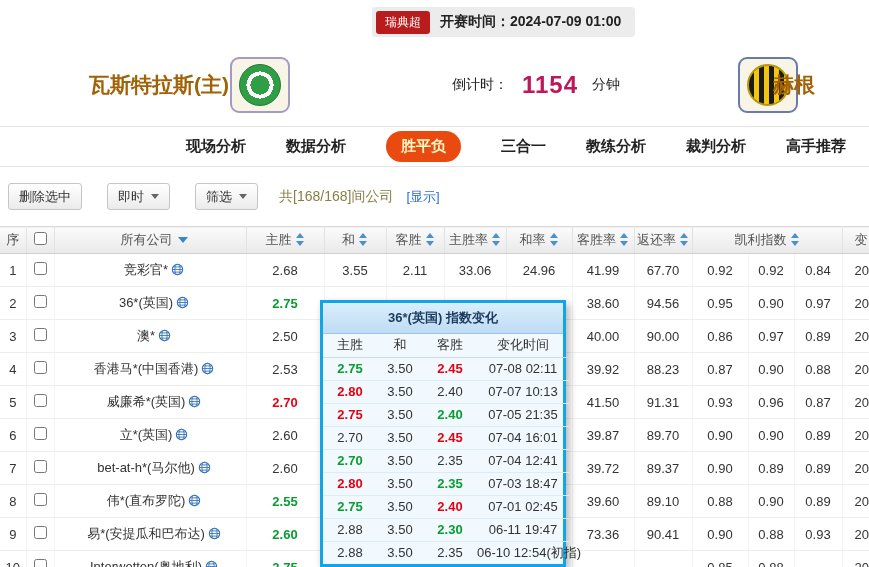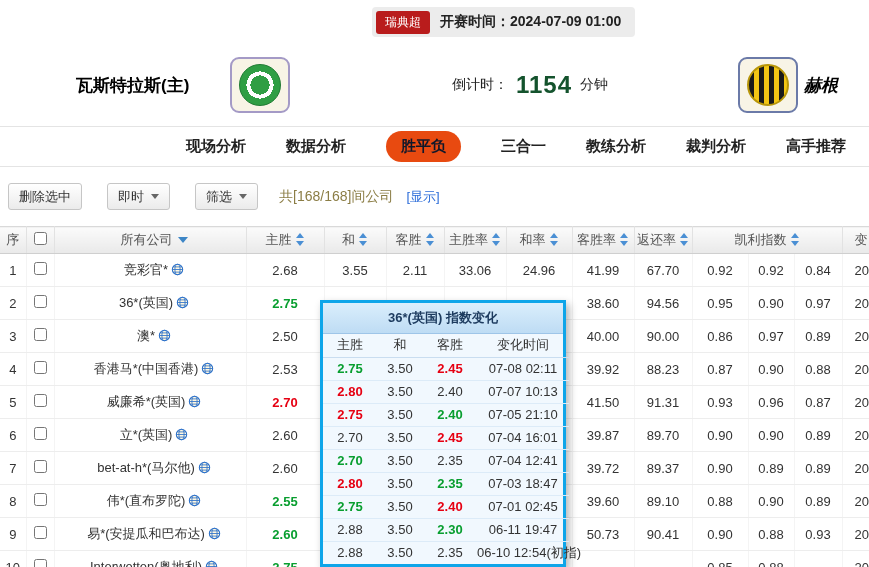--- a/index.html
+++ b/index.html
@@ -8,38 +8,38 @@
 
   
   .match-bar { position:relative; height:44px; }
   .match-pill { position:absolute; left:372px; top:7px; height:30px; display:flex; align-items:center;
     gap:10px; background:#ececec; border-radius:4px; padding:0 14px 0 4px; }
   .badge { background:#b91c1c; color:#fff; font-size:12px; padding:3px 9px; border-radius:3px; white-space:nowrap; }
   .kickoff { font-weight:700; font-size:14px; color:#222; white-space:nowrap; }
 
   
   .teams { position:relative; height:82px; }
-  .team-name { position:absolute; top:50%; transform:translateY(-50%); font-size:17px; font-weight:700; color:#000000; white-space:nowrap; }
+  .team-name { position:absolute; top:50%; transform:translateY(-50%); font-size:21px; font-weight:700; color:#a16207; white-space:nowrap;margin-left:13px; }
   .team-name.home { left:76px; }
-  .team-name.away { left:804px;font-style:italic; }
+  .team-name.away { left:760px; }
   .logo-box { position:absolute; top:13px; width:60px; height:56px; border-radius:9px;
     display:flex; align-items:center; justify-content:center; background:#f8f4e6; }
   .logo-box.home-box { left:230px; border:2px solid #a49ac6; }
   .logo-box.away-box { left:738px; border:2px solid #6b7aa8; }
   .logo { width:42px; height:42px; border-radius:50%; }
   .vsk { background:radial-gradient(circle at 50% 50%, #2f9e44 0 34%, #ffffff 34% 48%, #2f9e44 48% 100%); border:1px solid #1d7a31; }
   .hacken { background:repeating-linear-gradient(90deg,#1a1a1a 0 5px,#f3c614 5px 10px); border:2px solid #b8960a; }
-  .countdown { position:absolute; left:452px; top:50%; transform:translateY(-50%); display:flex; align-items:center; gap:8px; font-size:14px; color:#222; white-space:nowrap; }
-  .cd-num { color:#14532d; font-size:24px; font-weight:700; letter-spacing:1px; }
+  .countdown { position:absolute; left:452px; top:50%; transform:translateY(-50%); display:flex; align-items:center; gap:14px; font-size:14px; color:#222; white-space:nowrap; }
+  .cd-num { color:#be185d; font-size:24px; font-weight:700; letter-spacing:1px; }
 
   
   .nav { height:41px; display:flex; align-items:center; gap:40px; padding-left:186px;
     border-top:1px solid #e4e4e4; border-bottom:1px solid #e4e4e4; }
   .tab { font-size:15px; color:#222; font-weight:600; cursor:pointer; white-space:nowrap; }
-  .tab.active { background:#e84a10; color:#0f172a; border-radius:16px; padding:6px 15px; font-weight:700; }
+  .tab.active { background:#e84a10; color:#fef9c3; border-radius:16px; padding:6px 15px; font-weight:700; }
 
   
   .toolbar { height:59px; display:flex; align-items:center; gap:9px; padding:0 8px; }
   .btn { height:27px; padding:8px 10px; border:1px solid #c6c6c6; border-radius:3px;
     background:linear-gradient(#ffffff,#ebebeb); font-size:13px; color:#333; cursor:pointer;
     font-family:Liberation Sans, sans-serif; display:inline-flex; align-items:center; }
   .btn.gap { margin-left:16px; }
   .caret { display:inline-block; margin-left:7px; border-left:4px solid transparent; border-right:4px solid transparent; border-top:5px solid #666; }
   .count { margin-left:12px; font-size:14px; color:#8b7d45; }
   .show { color:#2b6cd9; font-size:13px; margin-left:4px; cursor:pointer; text-decoration:none; }
@@ -327,21 +327,21 @@
           <td class="c-comp"><span class="comp">易*(安提瓜和巴布达)</span><svg class="globe" viewBox="0 0 14 14">
               <circle cx="7" cy="7" r="5.6" fill="#fff8e1" stroke="#2a6fc9" stroke-width="1.1"></circle>
               <ellipse cx="7" cy="7" rx="2.8" ry="5.6" fill="none" stroke="#2a6fc9" stroke-width="0.9"></ellipse>
               <path d="M1.4 7h11.2M2.4 4.2h9.2M2.4 9.8h9.2" stroke="#2a6fc9" stroke-width="0.9" fill="none"></path>
             </svg></td>
           <td><span class="odds-v down">2.60</span></td>
           <td><span class="odds-v"></span></td>
           <td><span class="odds-v"></span></td>
           <td></td>
           <td></td>
-          <td>50.73</td>
+          <td>73.36</td>
           <td>90.41</td>
           <td>0.90</td>
           <td>0.88</td>
           <td>0.93</td>
           <td class="c-chg">20</td>
         </tr>
         <tr>
           <td class="c-idx">10</td>
           <td class="c-cb"><input type="checkbox" style=""></td>
           <td class="c-comp"><span class="comp">Interwetten(奥地利)</span><svg class="globe" viewBox="0 0 14 14">
@@ -391,21 +391,21 @@
           <tr>
             <td><span class="up">2.80</span></td>
             <td><span class="">3.50</span></td>
             <td><span class="">2.40</span></td>
             <td class="p-time">07-07 10:13</td>
           </tr>
           <tr>
             <td><span class="up">2.75</span></td>
             <td><span class="">3.50</span></td>
             <td><span class="down">2.40</span></td>
-            <td class="p-time">07-05 21:10</td>
+            <td class="p-time">07-05 21:35</td>
           </tr>
           <tr>
             <td><span class="">2.70</span></td>
             <td><span class="">3.50</span></td>
             <td><span class="up">2.45</span></td>
             <td class="p-time">07-04 16:01</td>
           </tr>
           <tr>
             <td><span class="down">2.70</span></td>
             <td><span class="">3.50</span></td>

